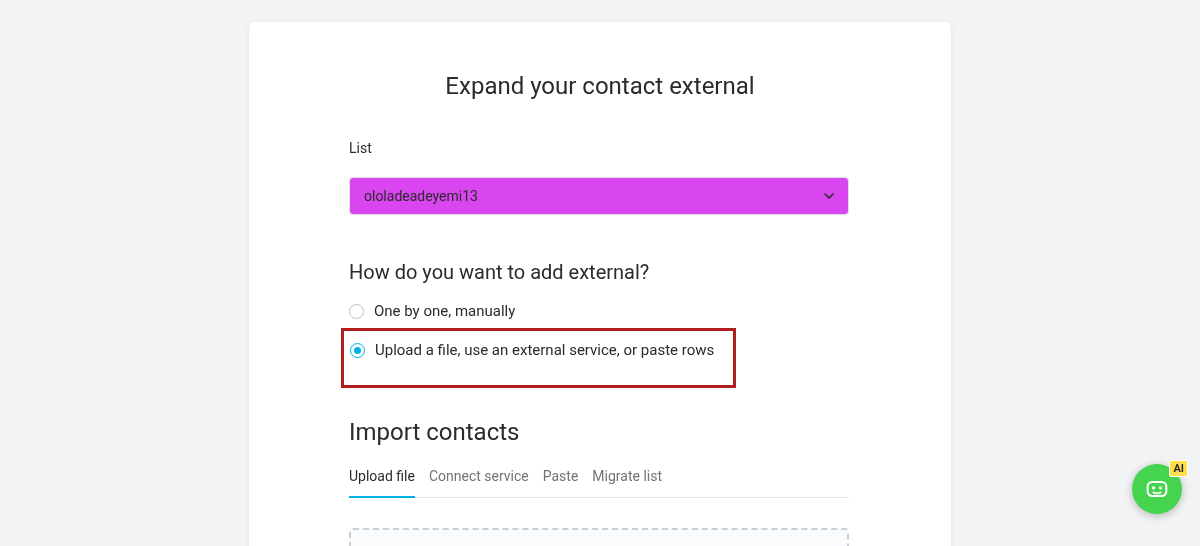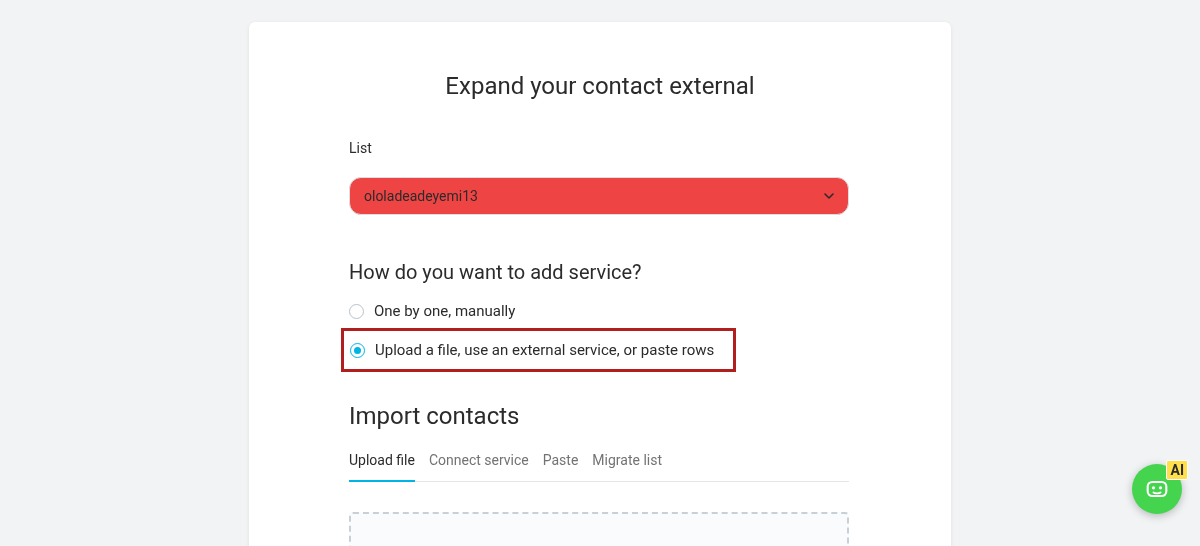--- a/index.html
+++ b/index.html
@@ -39,25 +39,25 @@
   }
   .select-wrap {
     position: relative;
     width: 100%;
     max-width: 500px;
     margin-bottom: 45px;
   }
   .select-box {
     width: 100%;
     border: 1px solid #d9dfe3;
-    border-radius: 12px;
+    border-radius: 4px;
     padding: 10px 14px;
     font-size: 14px;
     color: #2b2b2b;
-    background: #ef4444;
+    background: #d946ef;
     display: flex;
     justify-content: space-between;
     align-items: flex-start;
     cursor: pointer;
   }
   .chevron {
     font-size: 12px;
     color: #2b2b2b;
   }
   .question {
@@ -94,21 +94,21 @@
   }
   .highlight {
     border: 3px solid #b01e1e;
     padding: 10px 6px;
     display: flex;
     align-items: center;
     width: 395px;
     margin-left: -8px;
     margin-bottom: 30px;
   }
-  .highlight .radio-row { margin-bottom: 0; }
+  .highlight .radio-row { margin-bottom: 16px; }
   .section-title {
     font-size: 24px;
     color: #2b2b2b;
     margin-bottom: 22px;
   }
   .tabs {
     display: flex;
     border-bottom: 1px solid #e3e7ea;
     gap: 14px;
     width: 500px;
@@ -147,21 +147,21 @@
     cursor: pointer;
     box-shadow: 0 2px 8px rgba(0,0,0,0.25);
   }
   .chat-btn svg { width: 28px; height: 28px; }
   .ai-badge {
     position: absolute;
     top: -4px;
     right: -6px;
     background: #ffe04a;
     color: #2b2b2b;
-    font-size: 14px;
+    font-size: 11px;
     font-weight: 700;
     padding: 1px 3px;
     border-radius: 2px;
     border: 1px solid #fff;
   }
 </style>
 </head>
 <body>
 
 <div class="card">
@@ -174,21 +174,21 @@
       <div class="select-box">
         <span>ololadeadeyemi13</span>
         <span class="chevron">
           <svg width="10" height="6" viewBox="0 0 10 6">
               <path d="M1 1l4 4 4-4" stroke="#2b2b2b" stroke-width="1.6" fill="none" stroke-linecap="round" stroke-linejoin="round"></path>
             </svg>
         </span>
       </div>
     </div>
 
-    <div class="question">How do you want to add service?</div>
+    <div class="question">How do you want to add external?</div>
 
     <label class="radio-row">
       <span class="radio"></span>
       <span>One by one, manually</span>
     </label>
 
     <div class="highlight">
       <label class="radio-row">
         <span class="radio checked"></span>
         <span>Upload a file, use an external service, or paste rows</span>

